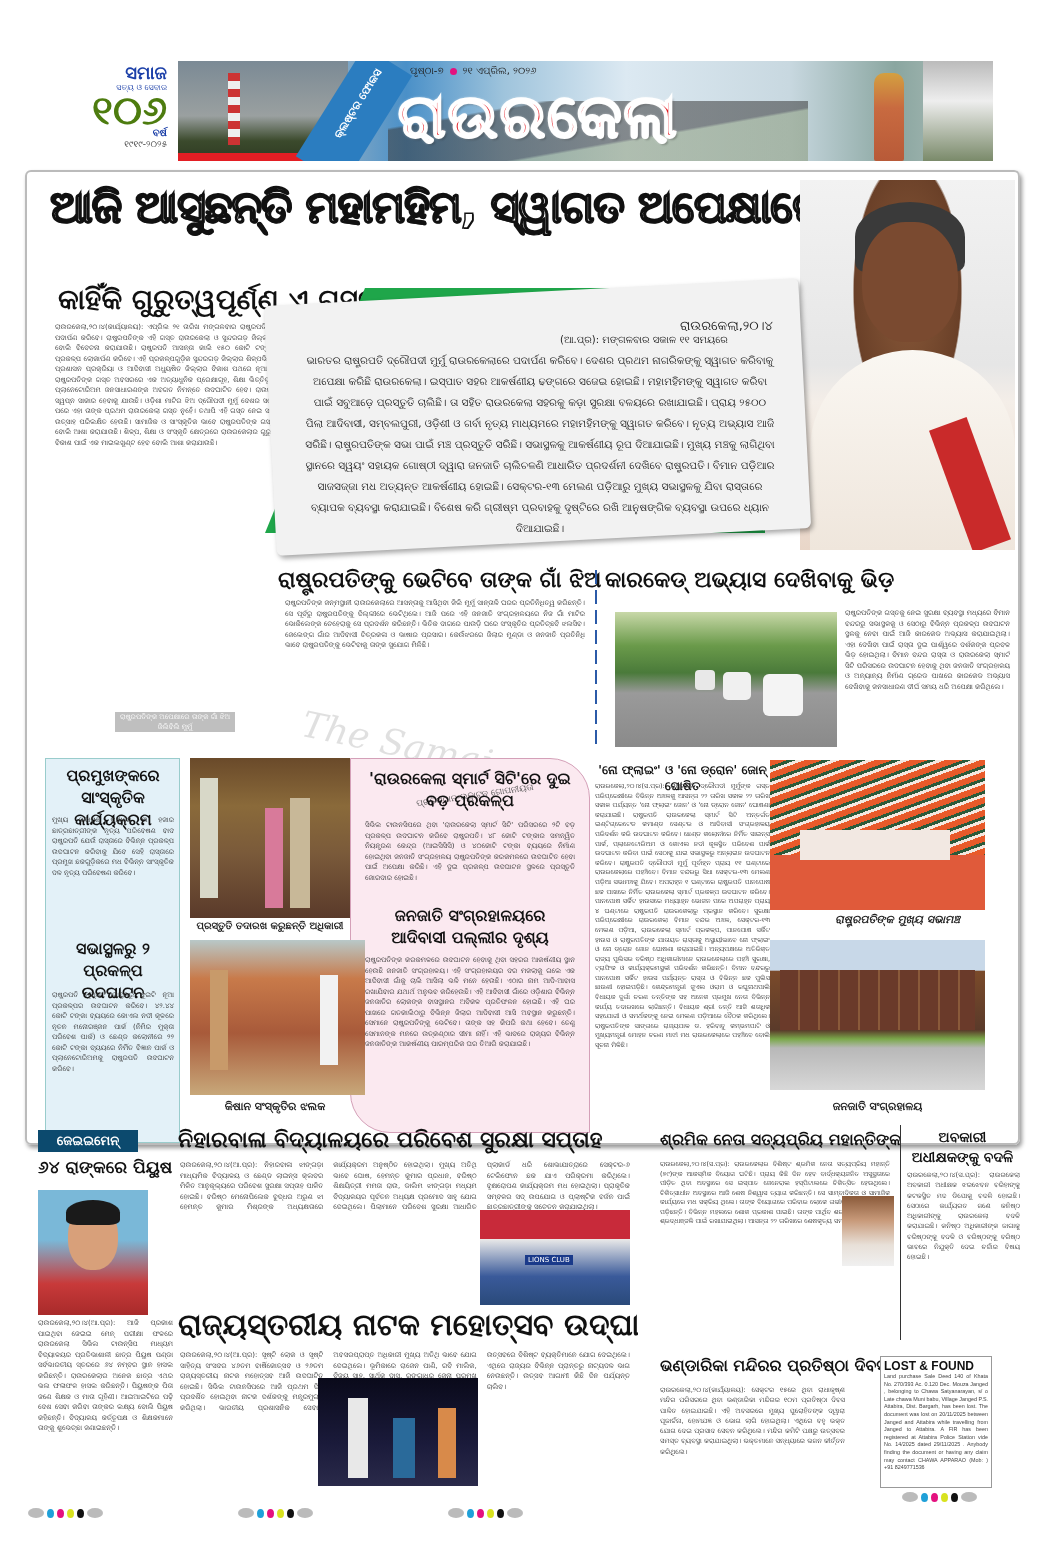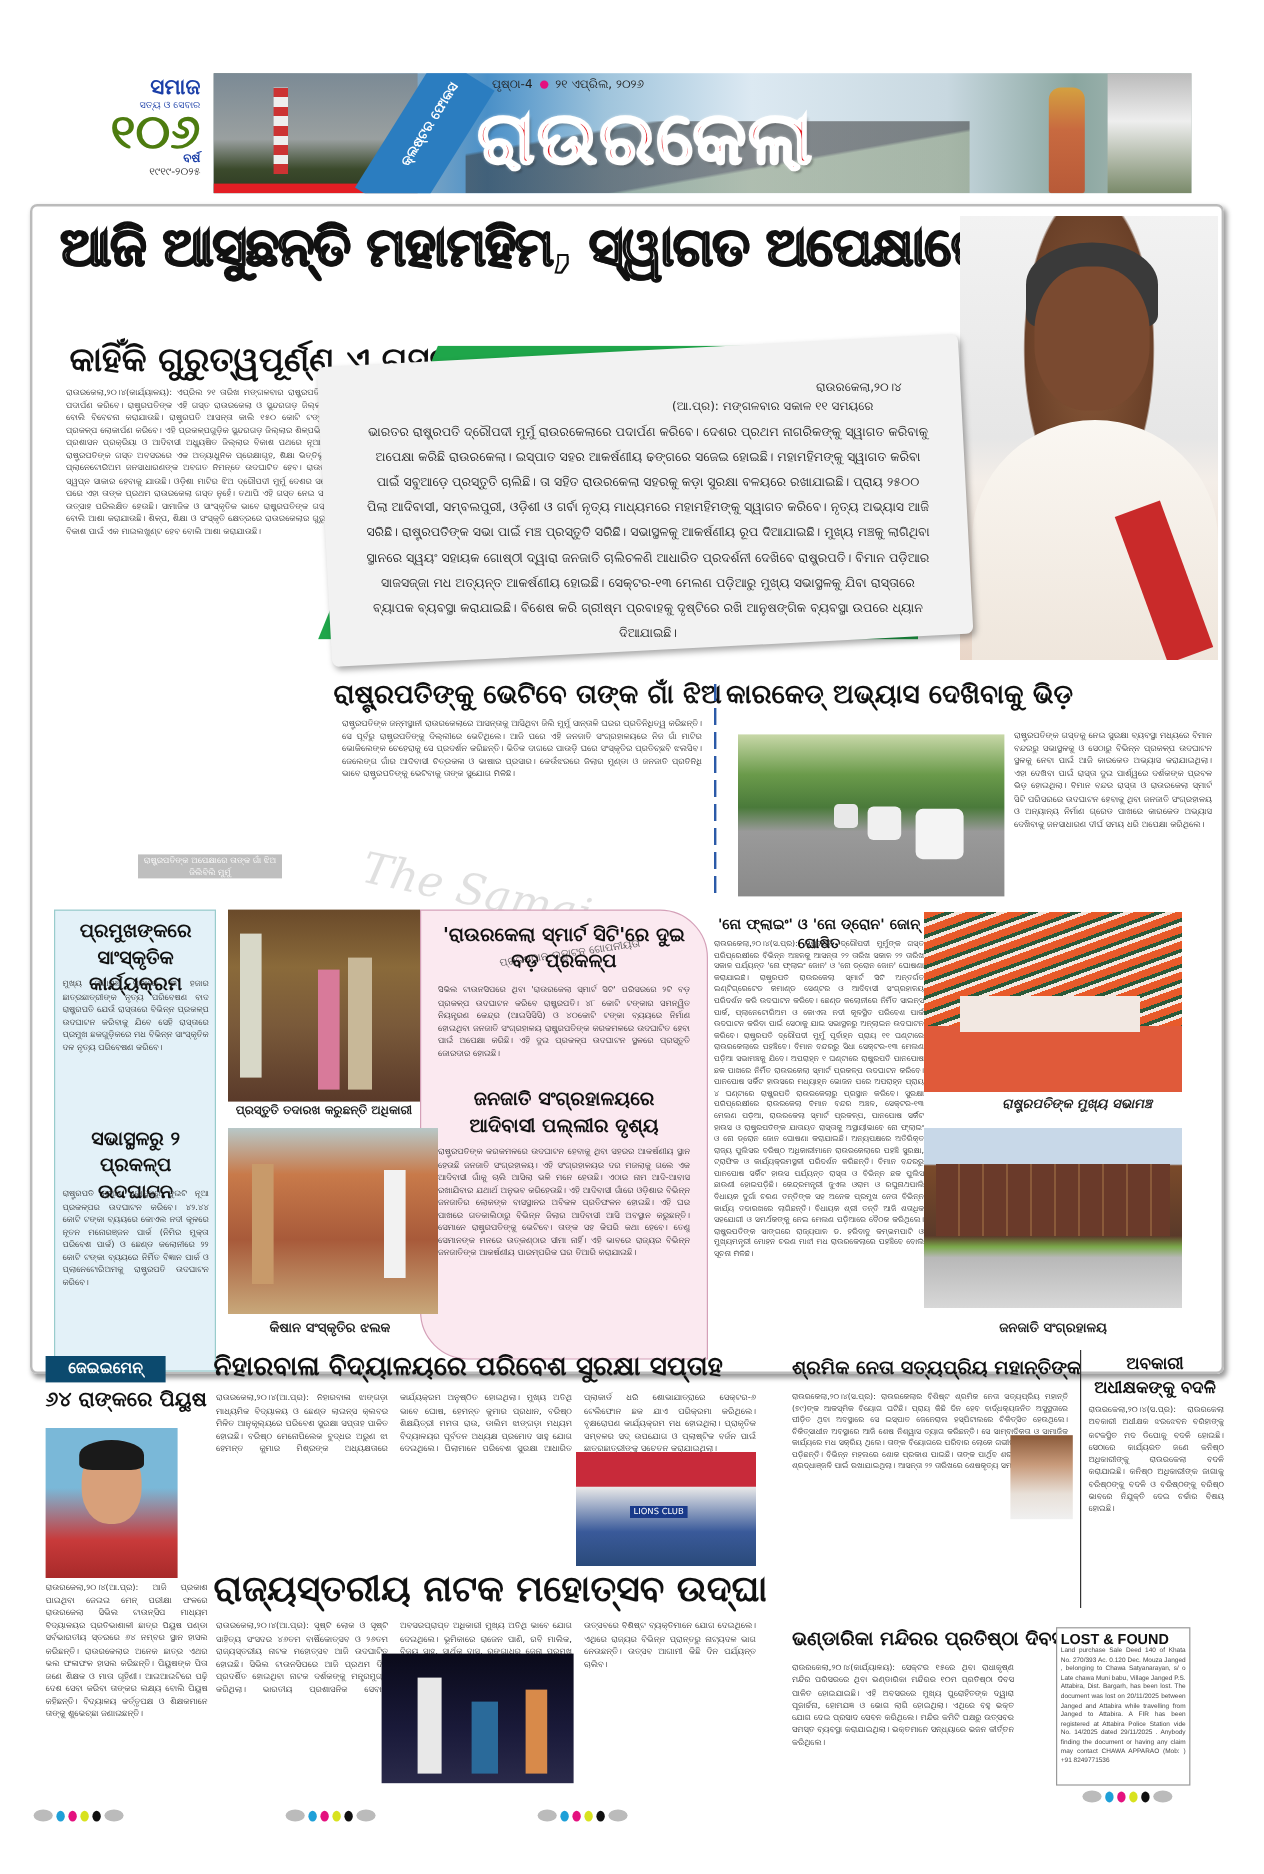--- a/index.html
+++ b/index.html
@@ -28,21 +28,21 @@
   </div>
 
   <div class="abs" style="left:178px;top:6px;width:815px;height:100px;background:linear-gradient(90deg,#6a7a7a 0%,#a9b8c2 15%,#4a90c8 28%,#9fc4dc 40%,#dce9f2 55%,#c8d8e0 75%,#8aa6a0 88%,#b8c4c0 100%);overflow:hidden;">
     <div class="abs" style="left:0;top:0;width:170px;height:100px;background:linear-gradient(180deg,#7b8a95 0%,#9aa0a0 55%,#3b4a2c 80%,#2e3a22 100%);"></div>
     <div class="abs" style="left:50px;top:12px;width:12px;height:72px;background:repeating-linear-gradient(180deg,#c33 0 8px,#eee 8px 16px);"></div>
     <div class="abs" style="left:0;top:92px;width:170px;height:8px;background:#e31e24;"></div>
     <div class="abs" style="left:148px;top:-10px;width:56px;height:130px;background:#2b7dc0;transform:rotate(32deg);"></div>
     <div class="abs" style="left:140px;top:36px;width:80px;color:#fff;font-size:11px;font-weight:bold;transform:rotate(-58deg);text-align:center;">କ୍ଲଷ୍ଟର ଫୋକସ</div>
     <div class="abs" style="left:210px;top:40px;width:420px;height:60px;background:linear-gradient(170deg,transparent 20%,#3a3a3a 22%,#3a3a3a 60%,#8a9a7a 62%);opacity:.55;"></div>
     <div class="abs" style="left:232px;top:4px;font-size:10px;color:#222;display:flex;align-items:center;gap:6px;">
-      <span>ପୃଷ୍ଠା-4</span>
+      <span>ପୃଷ୍ଠା-୭</span>
       <span style="width:7px;height:7px;border-radius:50%;background:#e4117f;display:inline-block;"></span>
       <span>୨୧ ଏପ୍ରିଲ, ୨୦୨୬</span>
     </div>
     <div class="abs" style="left:220px;top:22px;font-size:60px;line-height:66px;font-weight:bold;color:#e31e24;-webkit-text-stroke:2px #fff;text-shadow:0 0 3px #fff,2px 2px 2px rgba(0,0,0,.3);letter-spacing:2px;text-align:center;">ରାଉରକେଲା</div>
     <div class="abs" style="left:696px;top:12px;width:30px;height:88px;background:linear-gradient(180deg,#d4a040,#c86a40 40%,#b85a38);border-radius:10px 10px 2px 2px;"></div>
     <div class="abs" style="left:745px;top:0;width:70px;height:100px;background:linear-gradient(180deg,#bbb,#eee 40%,#7a8a6a);"></div>
   </div>
 </div>
 
 <div class="abs frame" style="left:25px;top:170px;width:995px;height:975px;"></div>
@@ -55,21 +55,21 @@
   <div class="abs" style="left:10px;top:170px;width:205px;height:200px;border-radius:50% 50% 0 0;background:linear-gradient(180deg,#faf7f2,#efe6dc);"></div>
   <div class="abs" style="left:150px;top:240px;width:40px;height:130px;background:#c92a2a;transform:rotate(-20deg);"></div>
 </div>
 
 <div class="abs hl" style="left:58px;top:282px;font-size:28px;line-height:36px;color:#111;">କାହିଁକି ଗୁରୁତ୍ୱପୂର୍ଣ୍ଣ ଏ ଗସ୍ତ</div>
 
 <div class="abs txt bodyt" style="left:55px;top:322px;width:300px;height:230px;">ରାଉରକେଲା,୨୦।୪(କାର୍ଯ୍ୟାଳୟ): ଏପ୍ରିଲ ୨୧ ତାରିଖ ମଙ୍ଗଳବାର ରାଷ୍ଟ୍ରପତି ଦ୍ରୌପଦୀ ମୁର୍ମୁ ରାଉରକେଲାରେ ପଦାର୍ପଣ କରିବେ। ରାଷ୍ଟ୍ରପତିଙ୍କ ଏହି ଗସ୍ତ ରାଉରକେଲା ଓ ସୁନ୍ଦରଗଡ଼ ଜିଲ୍ଲା ପାଇଁ ଅତ୍ୟନ୍ତ ଗୁରୁତ୍ୱପୂର୍ଣ୍ଣ ବୋଲି ବିବେଚନା କରାଯାଉଛି। ରାଷ୍ଟ୍ରପତି ଆସନ୍ତା କାଲି ୧୫୦ କୋଟି ଟଙ୍କାର ବିଭିନ୍ନ ଜନକଲ୍ୟାଣକାରୀ ପ୍ରକଳ୍ପ ଲୋକାର୍ପଣ କରିବେ। ଏହି ପ୍ରକଳ୍ପଗୁଡ଼ିକ ସୁନ୍ଦରଗଡ଼ ଜିଲ୍ଲାର ଶିଳ୍ପଭିତ୍ତିକ ସୁରୁଖ୍ୟ କରିବ ସହ ସ୍ଥାନୀୟ ପ୍ରଶାସନ ପ୍ରକ୍ରିୟା ଓ ଆଦିବାସୀ ଅଧ୍ୟୁଷିତ ଜିଲ୍ଲାର ବିକାଶ ପଥରେ ନୂଆ ମାଇଲଖୁଣ୍ଟ ସାବ୍ୟସ୍ତ ହେବ। ରାଷ୍ଟ୍ରପତିଙ୍କ ଗସ୍ତ ଅବସରରେ ଏକ ଅତ୍ୟାଧୁନିକ ପ୍ରେକ୍ଷାଗୃହ, ଶିକ୍ଷା ଭିତ୍ତିଭୂମି ବିକାଶ ପାଇଁ ବିଜ୍ଞାନ ପାର୍କ ଓ ପ୍ଲାନେଟୋରିଅମ ଜନସାଧାରଣଙ୍କ ଅବଗତ ନିମନ୍ତେ ଉଦଘାଟିତ ହେବ। ରାଉରକେଲାବାସୀଙ୍କ ବହୁ ପ୍ରତୀକ୍ଷିତ ସ୍ୱପ୍ନ ସାକାର ହେବାକୁ ଯାଉଛି। ଓଡ଼ିଶା ମାଟିର ଝିଅ ଦ୍ରୌପଦୀ ମୁର୍ମୁ ଦେଶର ସର୍ବୋଚ୍ଚ ଆସନରେ ଅଧିଷ୍ଠିତ ହେବା ପରେ ଏହା ତାଙ୍କ ପ୍ରଥମ ରାଉରକେଲା ଗସ୍ତ ନୁହେଁ। ତଥାପି ଏହି ଗସ୍ତ ନେଇ ସହରବାସୀଙ୍କ ମଧ୍ୟରେ ବ୍ୟାପକ ଉତ୍ସାହ ପରିଲକ୍ଷିତ ହେଉଛି। ସାମାଜିକ ଓ ସାଂସ୍କୃତିକ ଭାବେ ରାଷ୍ଟ୍ରପତିଙ୍କ ଗସ୍ତ ଏକ ନୂଆ ଅଧ୍ୟାୟ ଯୋଡ଼ିବ ବୋଲି ଆଶା କରାଯାଉଛି। ଶିଳ୍ପ, ଶିକ୍ଷା ଓ ସଂସ୍କୃତି କ୍ଷେତ୍ରରେ ରାଉରକେଲାର ଗୁରୁତ୍ୱ ଦୃଷ୍ଟିରୁ ଏହି ଗସ୍ତ ସହରର ବିକାଶ ପାଇଁ ଏକ ମାଇଲଖୁଣ୍ଟ ହେବ ବୋଲି ଆଶା କରାଯାଉଛି।</div>
 
 <div class="abs" style="left:265px;top:288px;width:500px;height:245px;background:#1fa64a;clip-path:polygon(0 100%,20% 0,100% 0,100% 100%);"></div>
 <div class="abs" style="left:270px;top:292px;width:535px;height:250px;background:#f2f2f2;border-radius:6px;transform:rotate(-3deg);box-shadow:2px 3px 5px rgba(0,0,0,.35);"></div>
-<div class="abs" style="left:680px;top:318px;font-size:10px;color:#222;">ରାଉରକେଲା,୨୦।୪</div>
+<div class="abs" style="left:680px;top:318px;font-size:13px;color:#222;">ରାଉରକେଲା,୨୦।୪</div>
 <div class="abs" style="left:560px;top:334px;font-size:10px;color:#222;">(ଆ.ପ୍ର): ମଙ୍ଗଳବାର ସକାଳ ୧୧ ସମୟରେ</div>
 <div class="abs bodyt" style="left:305px;top:350px;width:470px;height:190px;font-size:10.5px;line-height:21px;text-align:center;color:#222;overflow:hidden;">ଭାରତର ରାଷ୍ଟ୍ରପତି ଦ୍ରୌପଦୀ ମୁର୍ମୁ ରାଉରକେଲାରେ ପଦାର୍ପଣ କରିବେ। ଦେଶର ପ୍ରଥମ ନାଗରିକଙ୍କୁ ସ୍ୱାଗତ କରିବାକୁ ଅପେକ୍ଷା କରିଛି ରାଉରକେଲା। ଇସ୍ପାତ ସହର ଆକର୍ଷଣୀୟ ଢଙ୍ଗରେ ସଜେଇ ହୋଇଛି। ମହାମହିମଙ୍କୁ ସ୍ୱାଗତ କରିବା ପାଇଁ ସବୁଆଡ଼େ ପ୍ରସ୍ତୁତି ଚାଲିଛି। ତା ସହିତ ରାଉରକେଲା ସହରକୁ କଡ଼ା ସୁରକ୍ଷା ବଳୟରେ ରଖାଯାଇଛି। ପ୍ରାୟ ୨୫୦୦ ପିଲା ଆଦିବାସୀ, ସମ୍ବଲପୁରୀ, ଓଡ଼ିଶୀ ଓ ଗର୍ବା ନୃତ୍ୟ ମାଧ୍ୟମରେ ମହାମହିମଙ୍କୁ ସ୍ୱାଗତ କରିବେ। ନୃତ୍ୟ ଅଭ୍ୟାସ ଆଜି ସରିଛି। ରାଷ୍ଟ୍ରପତିଙ୍କ ସଭା ପାଇଁ ମଞ୍ଚ ପ୍ରସ୍ତୁତି ସରିଛି। ସଭାସ୍ଥଳକୁ ଆକର୍ଷଣୀୟ ରୂପ ଦିଆଯାଇଛି। ମୁଖ୍ୟ ମଞ୍ଚକୁ ଲାଗିଥିବା ସ୍ଥାନରେ ସ୍ୱୟଂ ସହାୟକ ଗୋଷ୍ଠୀ ଦ୍ୱାରା ଜନଜାତି ଚାଲିଚଳଣି ଆଧାରିତ ପ୍ରଦର୍ଶନୀ ଦେଖିବେ ରାଷ୍ଟ୍ରପତି। ବିମାନ ପଡ଼ିଆର ସାଜସଜ୍ଜା ମଧ ଅତ୍ୟନ୍ତ ଆକର୍ଷଣୀୟ ହୋଇଛି। ସେକ୍ଟର-୧୩ ମେଲଣ ପଡ଼ିଆରୁ ମୁଖ୍ୟ ସଭାସ୍ଥଳକୁ ଯିବା ରାସ୍ତାରେ ବ୍ୟାପକ ବ୍ୟବସ୍ଥା କରାଯାଇଛି। ବିଶେଷ କରି ଗ୍ରୀଷ୍ମ ପ୍ରବାହକୁ ଦୃଷ୍ଟିରେ ରଖି ଆନୁଷଙ୍ଗିକ ବ୍ୟବସ୍ଥା ଉପରେ ଧ୍ୟାନ ଦିଆଯାଇଛି।</div>
 
 <div class="abs" style="left:68px;top:595px;width:225px;height:155px;background:linear-gradient(180deg,#d87a8a 0%,#d87a8a 15%,#1e8a4a 16%,#1e8a4a 20%,#e6e6e6 21%,#e6e6e6 30%,#a84a3a 31%,repeating-linear-gradient(90deg,#b82a3a 0 6px,#1e7a9a 6px 12px,#e8e8e8 12px 18px) 31%,#a85a3a 100%);clip-path:polygon(15% 0,85% 0,100% 25%,100% 80%,80% 100%,10% 100%,0 75%,0 20%);"></div>
 <div class="abs" style="left:115px;top:712px;width:120px;font-size:7px;line-height:10px;color:#fff;text-align:center;background:rgba(0,0,0,.25);">ରାଷ୍ଟ୍ରପତିଙ୍କ ଅପେକ୍ଷାରେ ତାଙ୍କ ଗାଁ ଝିଅ ଜିଲିବିଲି ମୁର୍ମୁ</div>
 
 <div class="abs hl" style="left:278px;top:565px;font-size:22px;line-height:30px;">ରାଷ୍ଟ୍ରପତିଙ୍କୁ ଭେଟିବେ ତାଙ୍କ ଗାଁ ଝିଅ</div>
 <div class="abs txt bodyt" style="left:285px;top:598px;width:300px;height:150px;">ରାଷ୍ଟ୍ରପତିଙ୍କ ଜନ୍ମସ୍ଥାନୀ ରାଉରକେଲାରେ ଆସନ୍ତାକୁ ଆସିଥିବା ଜିଲି ମୁର୍ମୁ ସାନ୍ତାଳି ଘରର ପ୍ରତିନିଧିତ୍ୱ କରିଛନ୍ତି। ସେ ପୂର୍ବରୁ ରାଷ୍ଟ୍ରପତିଙ୍କୁ ଦିଲ୍ଲୀରେ ଭେଟିଥିଲେ। ଆଜି ପରେ ଏହି ଜନଜାତି ସଂଗ୍ରହାଳୟରେ ନିଜ ଗାଁ ମାଟିର ଭୋକିଲେଙ୍କ ଚେହେରାକୁ ସେ ପ୍ରଦର୍ଶନ କରିଛନ୍ତି। ଭିତିକ ଦାଗରେ ପାଉଡ଼ି ଘରେ ସଂସ୍କୃତିର ପ୍ରତିଚ୍ଛବି ଝଲସିବ। ଜେଲେଙ୍ଗ ଗାଁର ଆଦିବାସୀ ଚିତ୍ରକଳା ଓ ଭାଷାର ପ୍ରସାର। କେଉଁଝରରେ ଜିଲାର ମୁଣ୍ଡା ଓ ଜନଜାତି ପ୍ରତିନିଧି ଭାବେ ରାଷ୍ଟ୍ରପତିଙ୍କୁ ଭେଟିବାକୁ ତାଙ୍କ ସୁଯୋଗ ମିଳିଛି।</div>
 
 <div class="abs" style="left:595px;top:570px;width:2px;height:180px;background:repeating-linear-gradient(180deg,#2b5aa8 0 14px,transparent 14px 20px);"></div>

